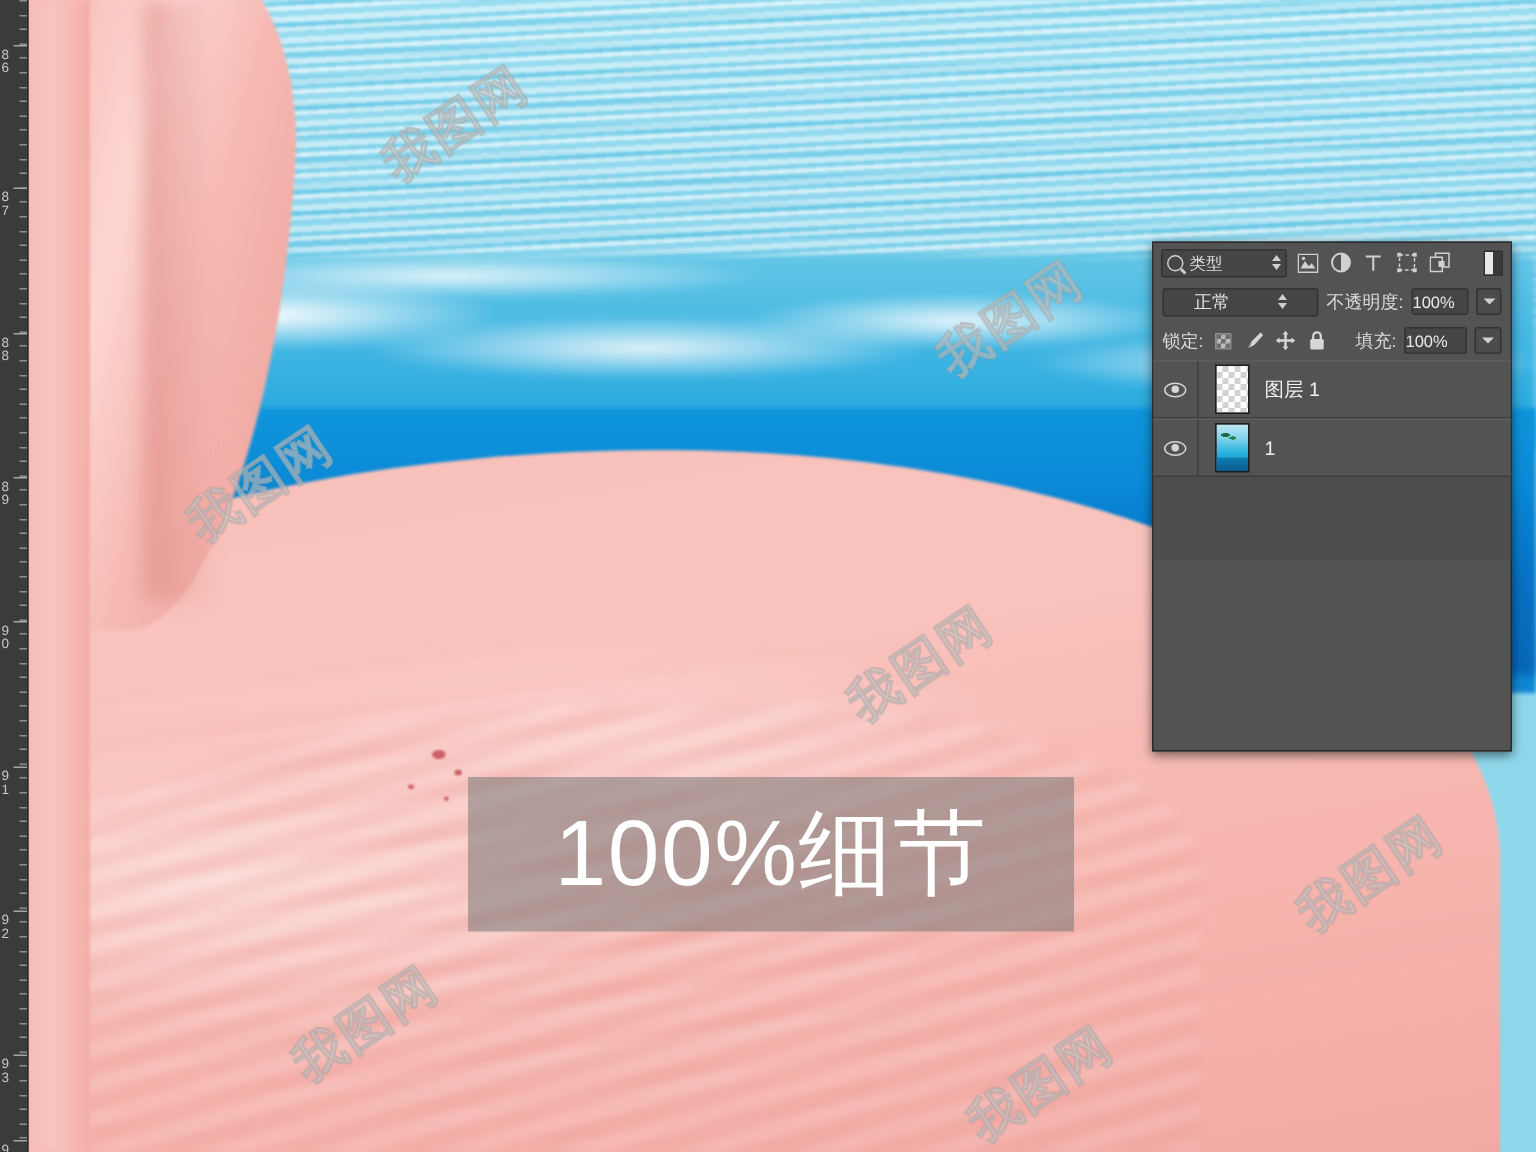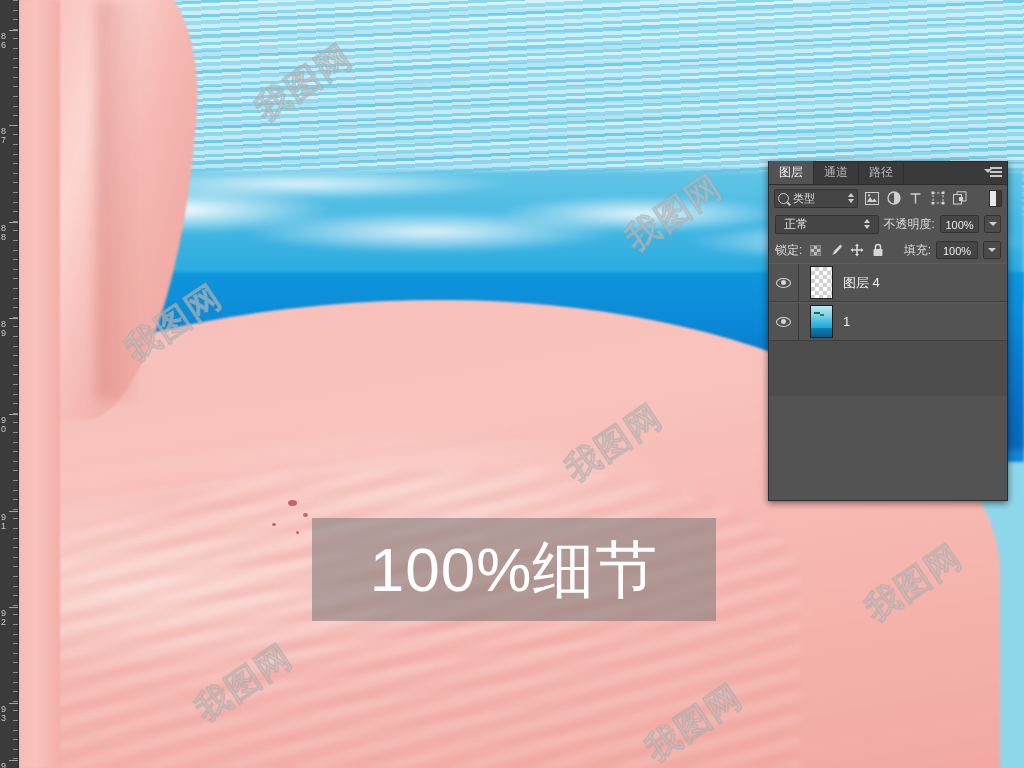--- a/index.html
+++ b/index.html
@@ -211,26 +211,26 @@
   }
 
   .blend-row, .lock-row {
     display: flex; align-items: center;
     height: 26px; padding: 0 6px; gap: 5px; background: #535353;
   }
   .blend-select {
     display: flex; align-items: center;
     width: 110px; height: 19px;
     background: #454545; border: 1px solid #333; border-radius: 2px;
-    padding: 0 8px; color: #e2e2e2; font-size: 12px; cursor: pointer;
+    padding: 0 20px; color: #e2e2e2; font-size: 12px; cursor: pointer;
   }
   .blend-select .lbl { flex: 1; }
   .fieldlabel { font-size: 12px; color: #dcdcdc; white-space: nowrap; }
   .numfield {
-    width: 42px; height: 18px; line-height: 18px; text-align: center;
+    width: 42px; height: 18px; line-height: 18px; text-align: left;
     background: #454545; border: 1px solid #333; border-radius: 2px;
     color: #e8e8e8; font-size: 11px; cursor: text;
   }
   .dnbtn {
     width: 18px; height: 18px; background: #4b4b4b; border: 1px solid #333;
     border-radius: 2px; display: flex; align-items: center; justify-content: center; cursor: pointer;
   }
   .dnbtn u { width: 0; height: 0; border-left: 4px solid transparent; border-right: 4px solid transparent; border-top: 4px solid #cfcfcf; display: block; }
   .lockicon { width: 16px; height: 16px; display: flex; align-items: center; justify-content: center; cursor: pointer; }
   .checker-ico {
@@ -483,31 +483,20 @@
       <div class="rlabel" style="top: 618px;">2</div>
       <div class="tick major" style="top: 703px;"></div>
       <div class="rlabel" style="top: 705px;">9</div>
       <div class="rlabel" style="top: 714px;">3</div>
       <div class="tick major" style="top: 760px;"></div>
       <div class="rlabel" style="top: 762px;">9</div>
     </div>
 
   <div id="layers-panel">
 
-    <div class="panel-tabs">
-      <div class="ptab active">图层</div>
-      <div class="ptab">通道</div>
-      <div class="ptab">路径</div>
-      <div class="panel-menu">
-        <span class="tri"></span>
-        <i></i>
-          <i></i>
-          <i></i>
-      </div>
-    </div>
 
     <div class="filter-row">
       <div class="kind-select">
         <span class="magnifier"></span>
         <span class="lbl">类型</span>
         <span class="spin">
             <u class="up"></u>
             <u class="dn"></u>
           </span>
       </div>
@@ -595,21 +584,21 @@
     <div class="layer-list" id="layer-list">
         <div class="layer-row">
           <div class="eye-cell">
             <div class="eye"></div>
           </div>
           <div class="thumb-cell">
             <div class="thumb-wrap">
               <div class="thumb"></div>
             </div>
           </div>
-          <div class="layer-name">图层 4</div>
+          <div class="layer-name">图层 1</div>
         </div>
         <div class="layer-row">
           <div class="eye-cell">
             <div class="eye"></div>
           </div>
           <div class="thumb-cell">
             <div class="thumb-wrap">
               <div class="thumb photo"></div>
             </div>
           </div>

